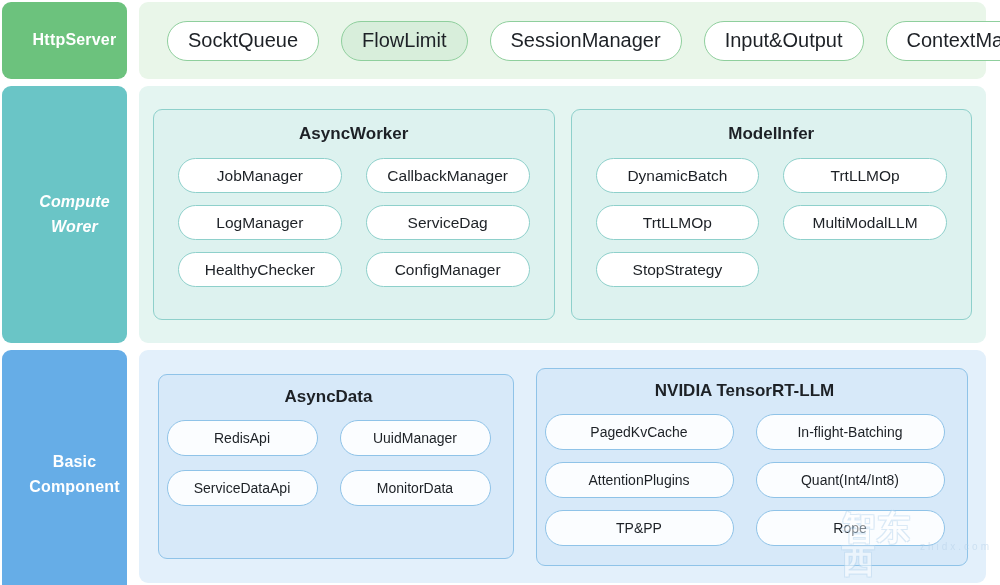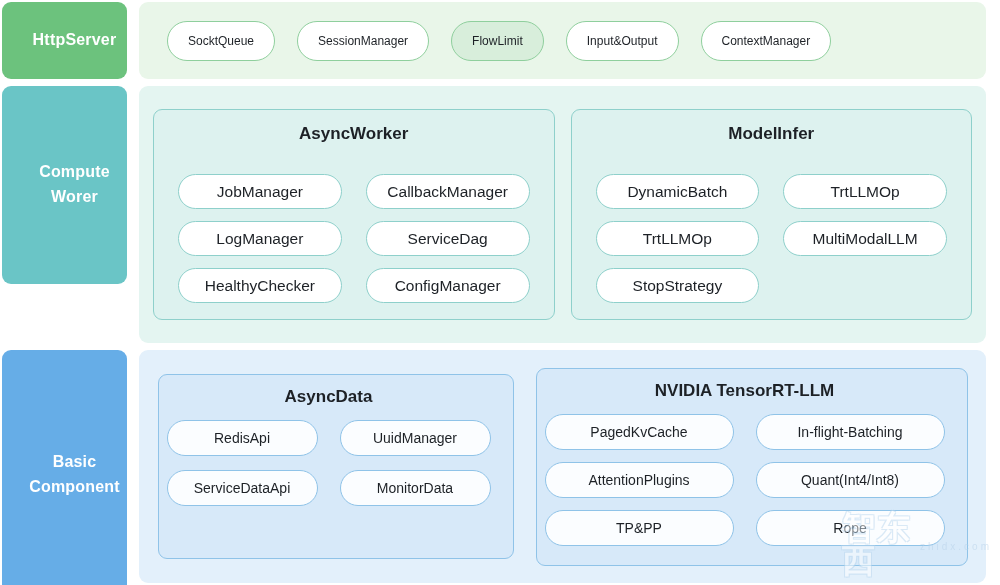--- a/index.html
+++ b/index.html
@@ -31,21 +31,21 @@
     align-items: center;
     justify-content: center;
     color: #ffffff;
     font-weight: bold;
     font-size: 16px;
     line-height: 1.55;
     text-align: center;
     letter-spacing: 0.2px;
   }
   .side-tile.green { top: 2px;   height: 77px;  background: #6cc27d; }
-  .side-tile.teal  { top: 86px;  height: 198px; background: #6ac5c6; }
+  .side-tile.teal  { top: 86px;  height: 257px; background: #6ac5c6; font-style: italic; }
   .side-tile.blue  { top: 350px; height: 250px; background: #66ade7; }
   .side-tile .line { display: block; margin-left: 20px; }
 
   
   .band {
     position: absolute;
     border-radius: 9px;
   }
   .band-green {
     left: 139px; top: 2px; width: 847px; height: 77px;
@@ -78,21 +78,21 @@
   
   .pill-green {
     background: #ffffff;
     border: 1.3px solid #8fcf9d;
     border-radius: 22px;
     height: 40px;
     padding: 0 20px;
     display: flex;
     align-items: center;
     justify-content: center;
-    font-size: 12px;
+    font-size: 20px;
     color: #1d2126;
     white-space: nowrap;
   }
   .pill-green.active {
     background: #d8eedb;
     border-color: #8fcf9d;
   }
 
   
   .group {
@@ -114,21 +114,21 @@
   }
 
   
   .group.teal-group {
     background: #ddf2ef;
     border: 1.2px solid #8ed0cb;
     width: 415px;
     height: 211px;
     padding: 14px 24px 16px 24px;
   }
-  .group.teal-group .group-title { margin-bottom: 30px; }
+  .group.teal-group .group-title { margin-bottom: 14px; }
   .group.teal-group .group-grid { column-gap: 24px; row-gap: 12px; }
 
   .pill-teal {
     background: #ffffff;
     border: 1.2px solid #8ed0cb;
     border-radius: 20px;
     height: 35px;
     display: flex;
     align-items: center;
     justify-content: center;
@@ -209,25 +209,25 @@
 
   <div class="side-tile blue">
     <span class="line">Basic</span>
     <span class="line">Component</span>
   </div>
 
   <div class="band band-green">
     <div class="pill-green">
       <span>SocktQueue</span>
     </div>
+    <div class="pill-green active">
+      <span>FlowLimit</span>
+    </div>
     <div class="pill-green">
       <span>SessionManager</span>
-    </div>
-    <div class="pill-green active">
-      <span>FlowLimit</span>
     </div>
     <div class="pill-green">
       <span>Input&amp;Output</span>
     </div>
     <div class="pill-green">
       <span>ContextManager</span>
     </div>
   </div>
 
   <div class="band band-teal">

